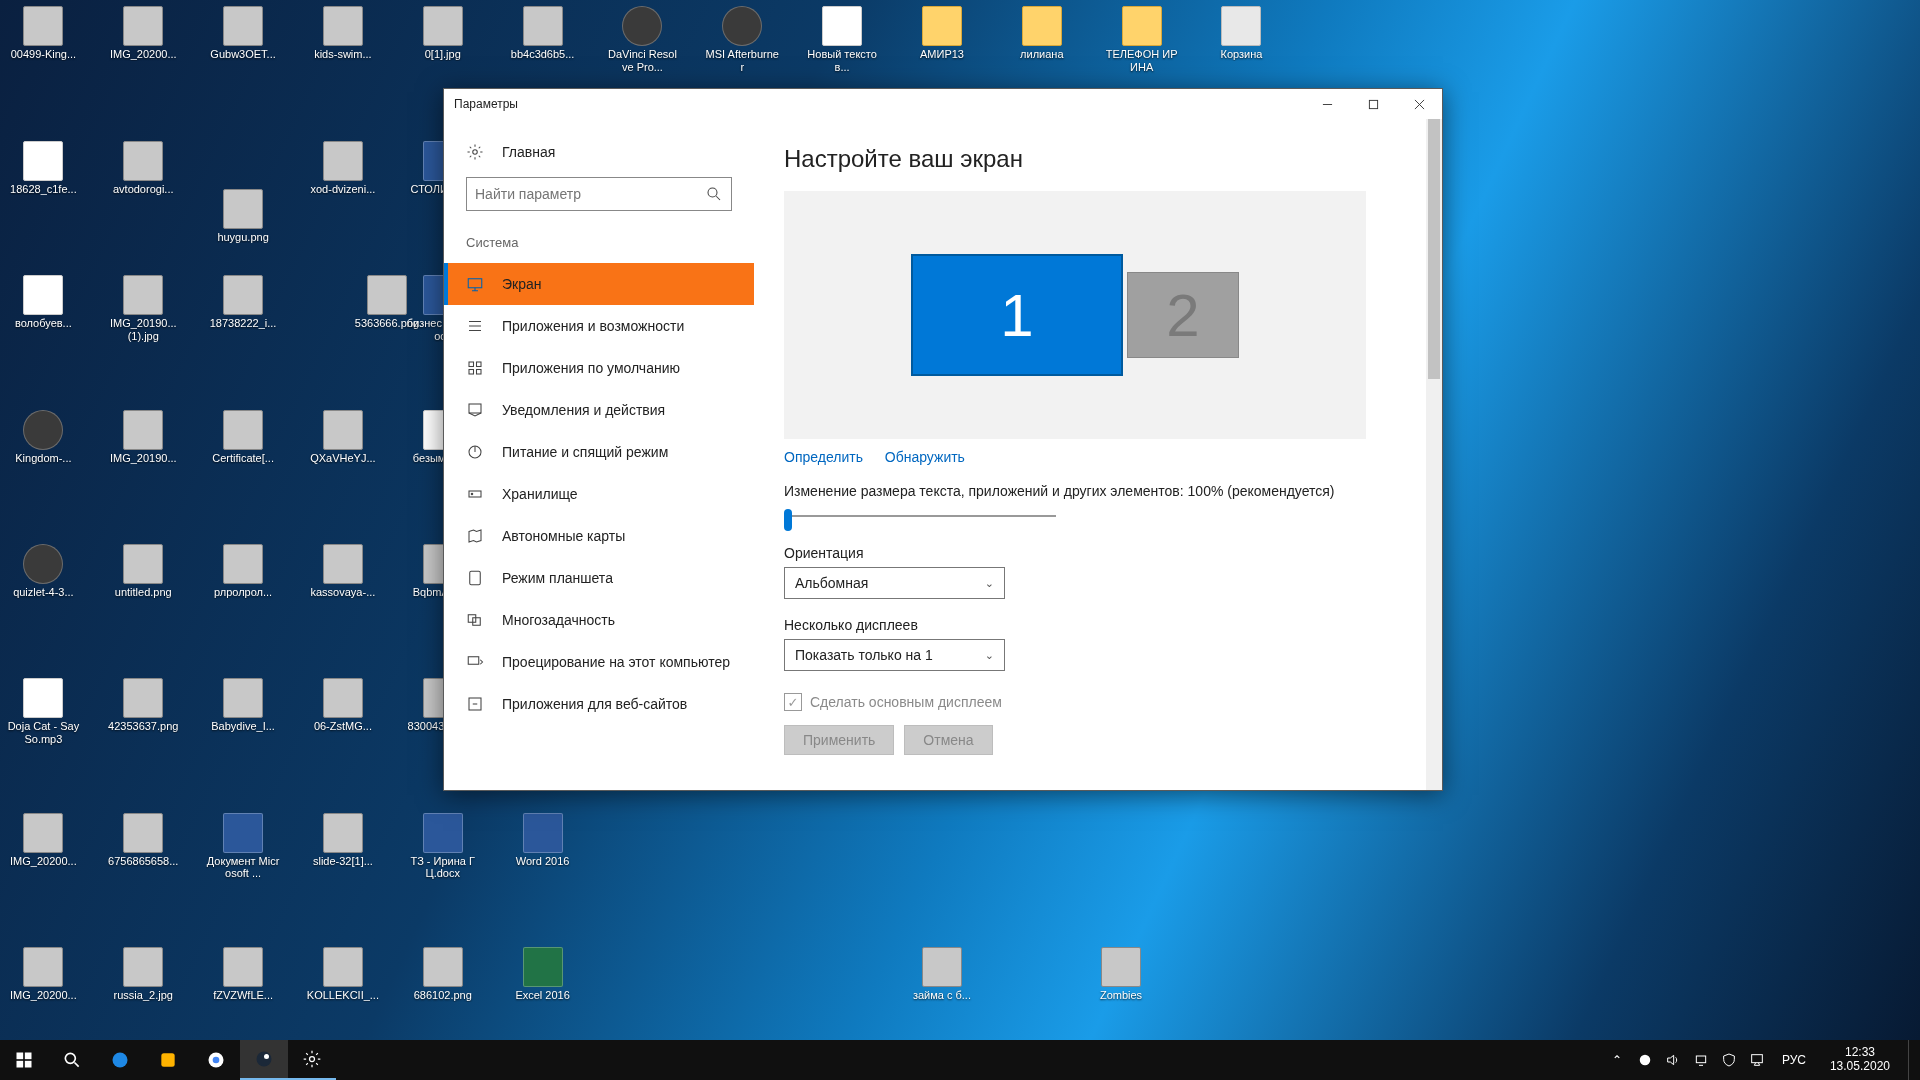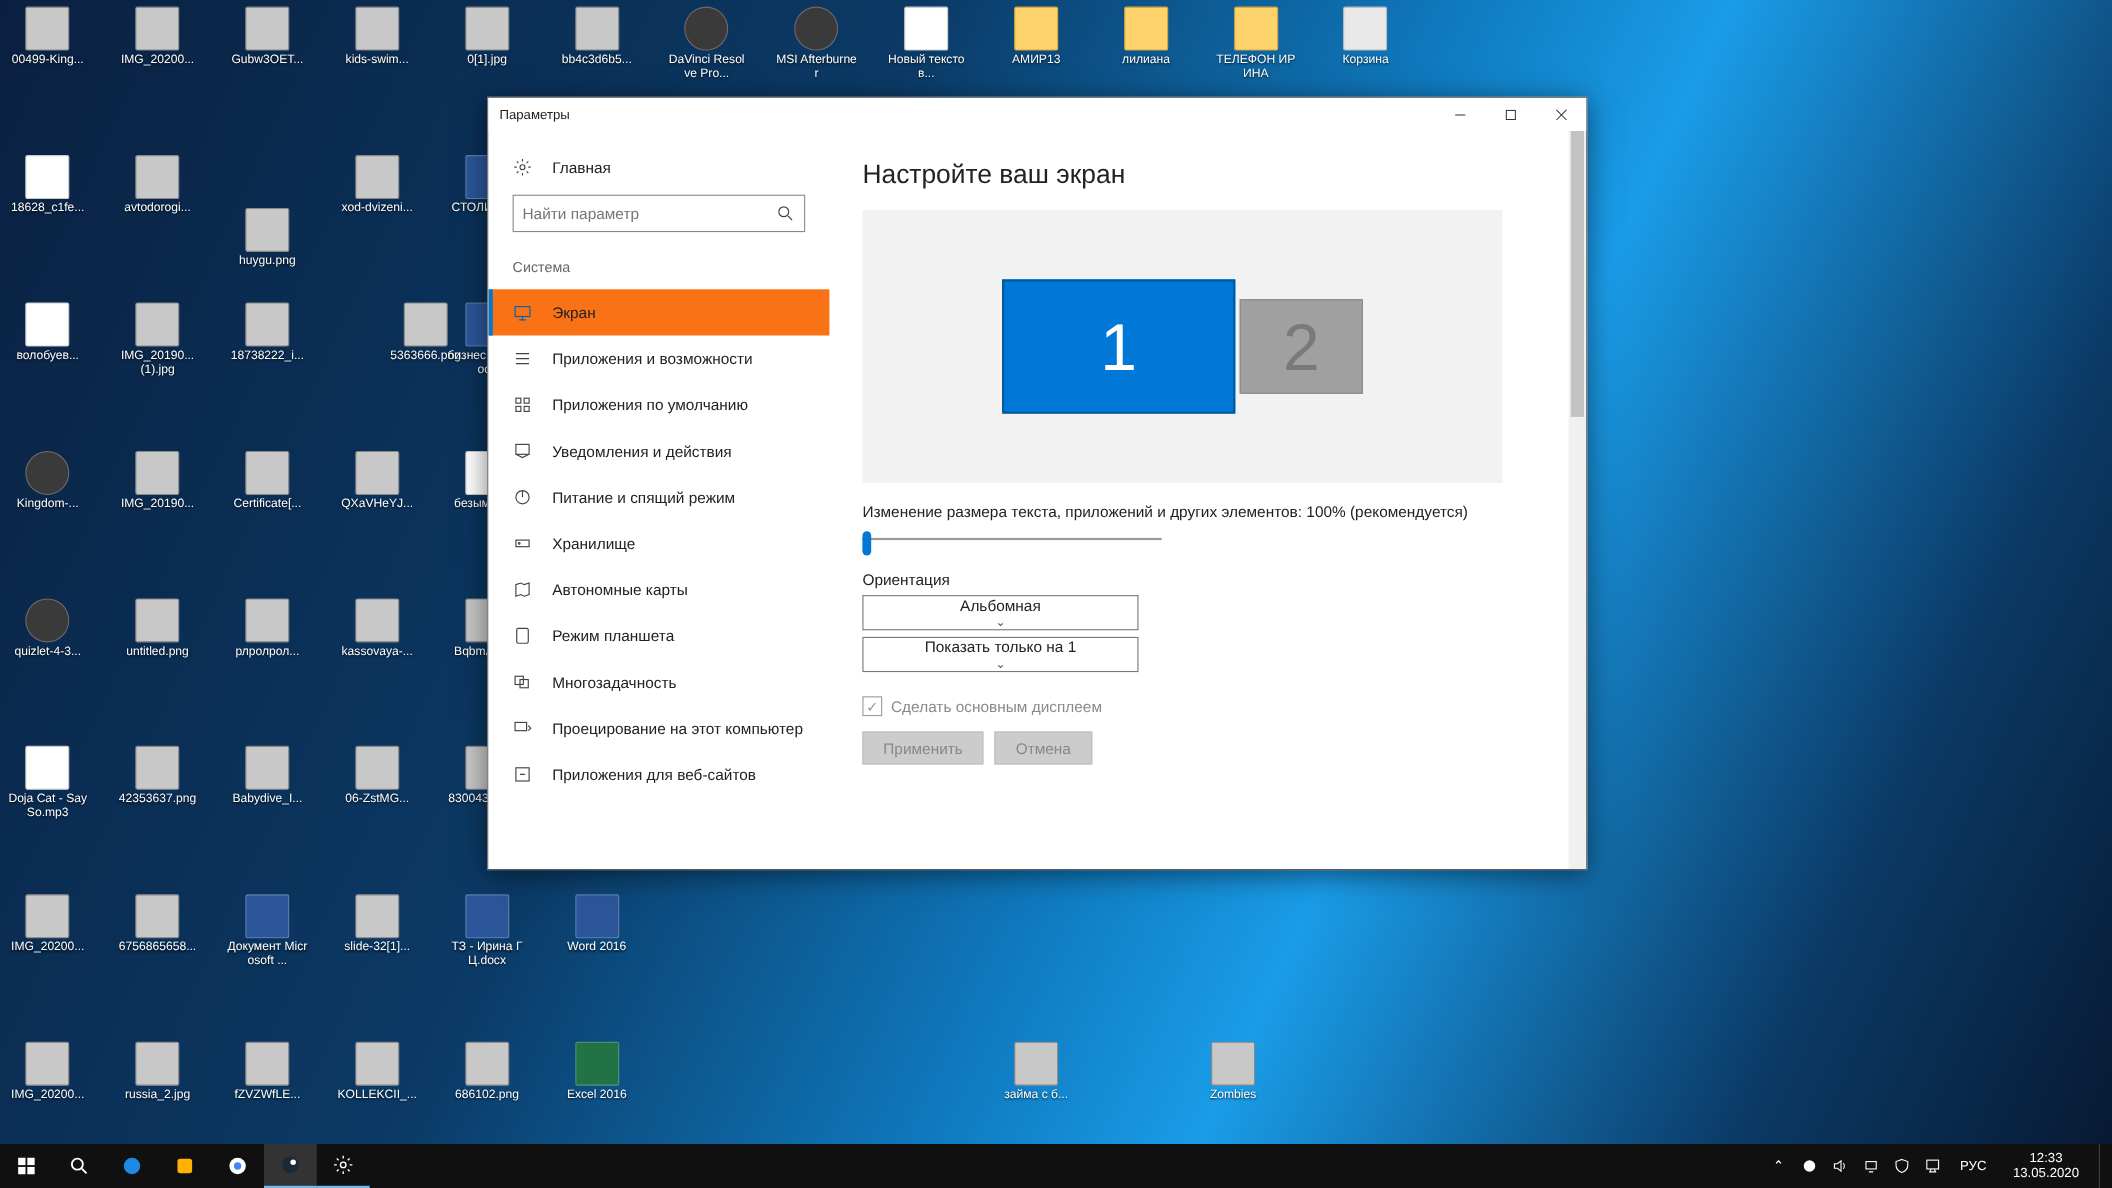--- a/index.html
+++ b/index.html
@@ -52,21 +52,21 @@
   .mon.m2 { width:112px; height:86px; background:#a0a0a0; border:1px solid #888; color:#7a7a7a;}
 
   .links { margin-top:10px; font-size:14px; }
   .links a { color:#0067c0; text-decoration:none; margin-right:18px; }
 
   .lbl2 { font-size:14px; margin-top:18px; }
   .slider { width:272px; height:22px; position:relative; margin-top:6px;}
   .slider .track{position:absolute;left:0;right:0;top:10px;height:2px;background:#999;}
   .slider .thumb{position:absolute;left:0;top:4px;width:8px;height:22px;background:#0078d7;border-radius:4px;}
 
-  .combo { margin-top:6px; width:251px; height:32px; border:1px solid #777; display:flex; align-items:center; padding:0 10px; font-size:14px; justify-content:space-between;flex-direction:column;}
+  .combo { margin-top:6px; width:221px; height:32px; border:1px solid #777; display:flex; align-items:center; padding:0 10px; font-size:14px; justify-content:space-between;}
   .combo .chev{font-size:11px;color:#555;}
 
   .chk { display:flex; align-items:center; gap:8px; margin-top:22px; color:#8a8a8a; font-size:14px;}
   .chk .box{width:18px;height:18px;border:1px solid #999;display:flex;align-items:center;justify-content:center;color:#999;font-size:13px;}
 
   .btns { margin-top:14px; display:flex; gap:10px; }
   .btns button { height:30px; padding:0 18px; background:#ccc; border:1px solid #bdbdbd; color:#888; font-size:14px;}
 
   .scrollbar { position:absolute; right:0; top:0; bottom:0; width:16px; background:#f0f0f0;}
   .scrollbar .th{position:absolute;left:2px;right:2px;top:0;height:260px;background:#c2c2c2;}
@@ -459,33 +459,38 @@
     </div>
 
     <div class="content">
       <h1>Настройте ваш экран</h1>
 
       <div class="monitors">
         <div class="mon m1">1</div>
         <div class="mon m2">2</div>
       </div>
 
+      <div class="links">
+        <a href="#">Определить</a>
+        <a href="#">Обнаружить</a>
+      </div>
 
       <div class="lbl2">Изменение размера текста, приложений и других элементов: 100% (рекомендуется)</div>
       <div class="slider">
         <div class="track"></div>
           <div class="thumb"></div>
       </div>
 
       <div class="lbl2">Ориентация</div>
       <div class="combo">
         <span>Альбомная</span>
         <span class="chev">⌄</span>
       </div>
 
+      <div class="lbl2">Несколько дисплеев</div>
       <div class="combo">
         <span>Показать только на 1</span>
         <span class="chev">⌄</span>
       </div>
 
       <div class="chk">
         <span class="box">✓</span>
         <span>Сделать основным дисплеем</span>
       </div>
 

